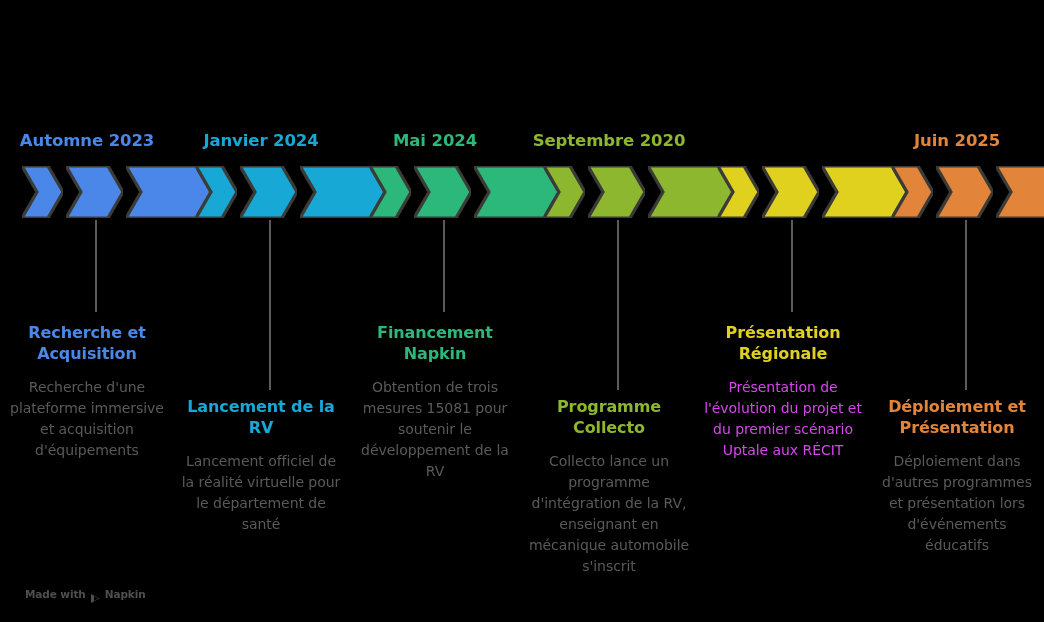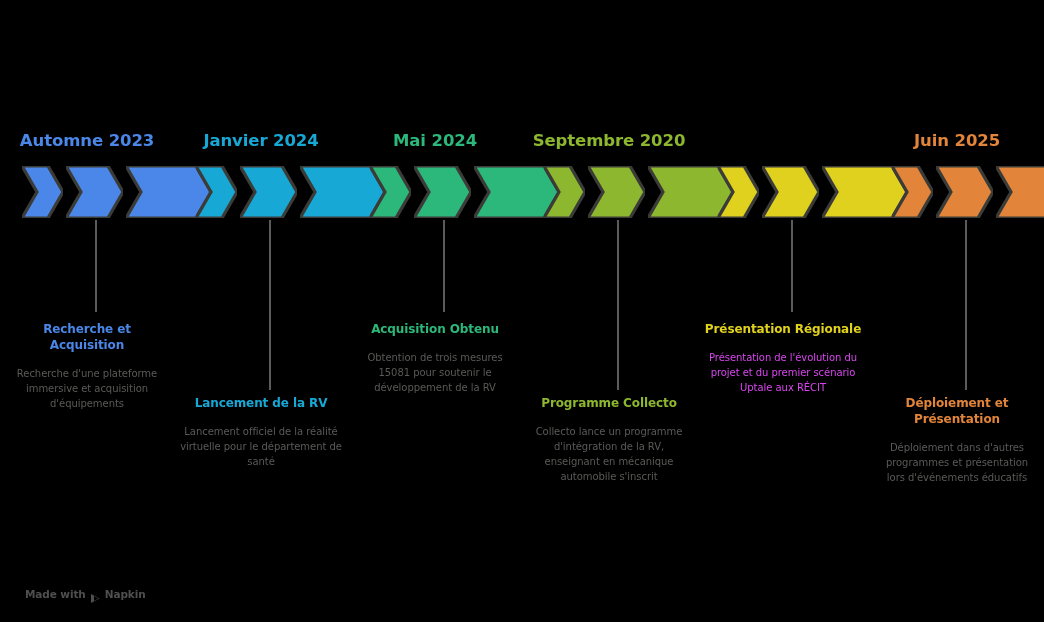--- a/index.html
+++ b/index.html
@@ -87,29 +87,29 @@
     position: absolute;
     left: 0;
     width: 174px;
     padding: 0 6px;
     text-align: center;
   }
   .col-up .textblock { top: 322px; }
   .col-down .textblock { top: 396px; }
 
   .title {
-    font-size: 12px;
+    font-size: 16px;
     font-weight: bold;
     line-height: 1.33;
     letter-spacing: -0.1px;
     margin-bottom: 12px;
   }
 
   .desc {
-    font-size: 10px;
+    font-size: 14px;
     font-weight: normal;
     line-height: 1.5;
     color: #5a5a58;
     letter-spacing: -0.05px;
   }
 
   
   #watermark {
     position: absolute;
     left: 25px;
@@ -200,21 +200,21 @@
           </svg>
         </div>
         <div class="chev" style="margin-right: 3px;">
           <svg width="85" height="52" viewBox="0 0 85 52">
             <path d="M0,0 L70,0 L85,26 L70,52 L0,52 L15,26 Z" fill="#2cb87a" stroke="#3b3b38" stroke-width="3.2" stroke-linejoin="miter"></path>
           </svg>
         </div>
       </div>
       <div class="connector" style="background: rgb(91, 91, 91);"></div>
       <div class="textblock">
-        <div class="title" style="color: rgb(44, 184, 122);">Acquisition Obtenu</div>
+        <div class="title" style="color: rgb(44, 184, 122);">Financement Napkin</div>
         <div class="desc" style="color: rgb(90, 90, 88);">Obtention de trois mesures 15081 pour soutenir le développement de la RV</div>
       </div>
     </div>
     <div class="column col-down">
       <div class="date-label" style="color: rgb(141, 183, 46);">Septembre 2020</div>
       <div class="chevrons">
         <div class="chev" style="margin-right: 3px;">
           <svg width="41" height="52" viewBox="0 0 41 52">
             <path d="M0,0 L26,0 L41,26 L26,52 L0,52 L15,26 Z" fill="#8db72e" stroke="#3b3b38" stroke-width="3.2" stroke-linejoin="miter"></path>
           </svg>

